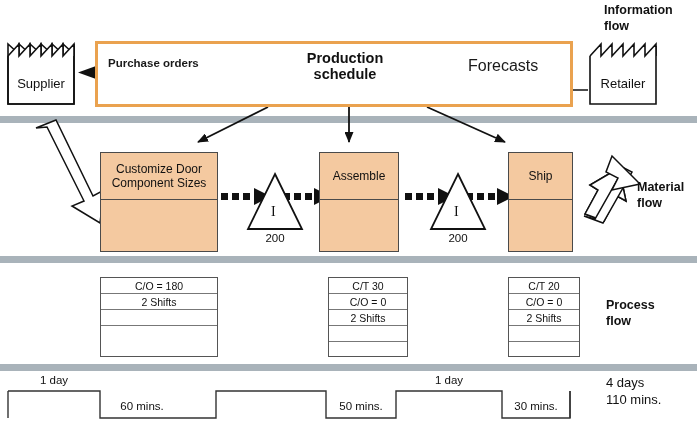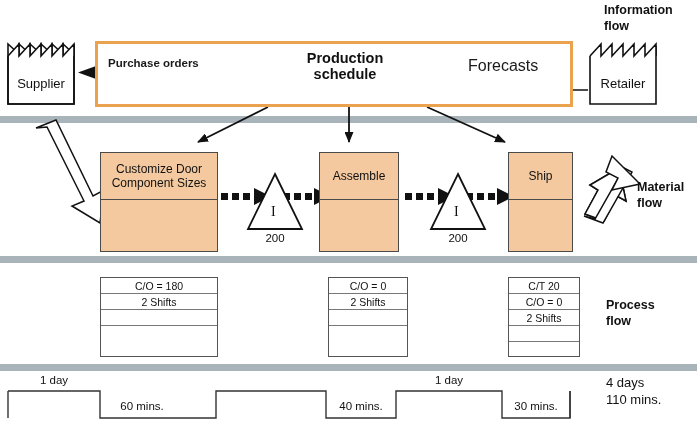--- a/index.html
+++ b/index.html
@@ -227,37 +227,38 @@
   <div class="inv-n" style="left:433px;top:232px;width:50px;">200</div>
 
   <div class="dbox" style="left:100px;top:277px;width:118px;height:80px;">
     <div class="r">C/O = 180</div>
     <div class="r">2 Shifts</div>
     <div class="r"></div>
     <div class="r"></div>
   </div>
 
   <div class="dbox" style="left:328px;top:277px;width:80px;height:80px;">
+    <div class="r">C/T 30</div>
     <div class="r">C/O = 0</div>
     <div class="r">2 Shifts</div>
     <div class="r"></div>
     <div class="r"></div>
   </div>
 
   <div class="dbox" style="left:508px;top:277px;width:72px;height:80px;">
     <div class="r">C/T 20</div>
     <div class="r">C/O = 0</div>
     <div class="r">2 Shifts</div>
     <div class="r"></div>
     <div class="r"></div>
   </div>
 
   <div class="tl-up" style="left:8px;top:374px;width:92px;">1 day</div>
   <div class="tl-up" style="left:396px;top:374px;width:106px;">1 day</div>
 
   <div class="tl-dn" style="left:84px;top:400px;width:116px;">60 mins.</div>
-  <div class="tl-dn" style="left:326px;top:400px;width:70px;">40 mins.</div>
+  <div class="tl-dn" style="left:326px;top:400px;width:70px;">50 mins.</div>
   <div class="tl-dn" style="left:502px;top:400px;width:68px;">30 mins.</div>
 
   <div class="tl-sum" style="left:606px;top:375px;">4 days</div>
   <div class="tl-sum" style="left:606px;top:392px;">110 mins.</div>
 
 </div>
 
 </body></html>

